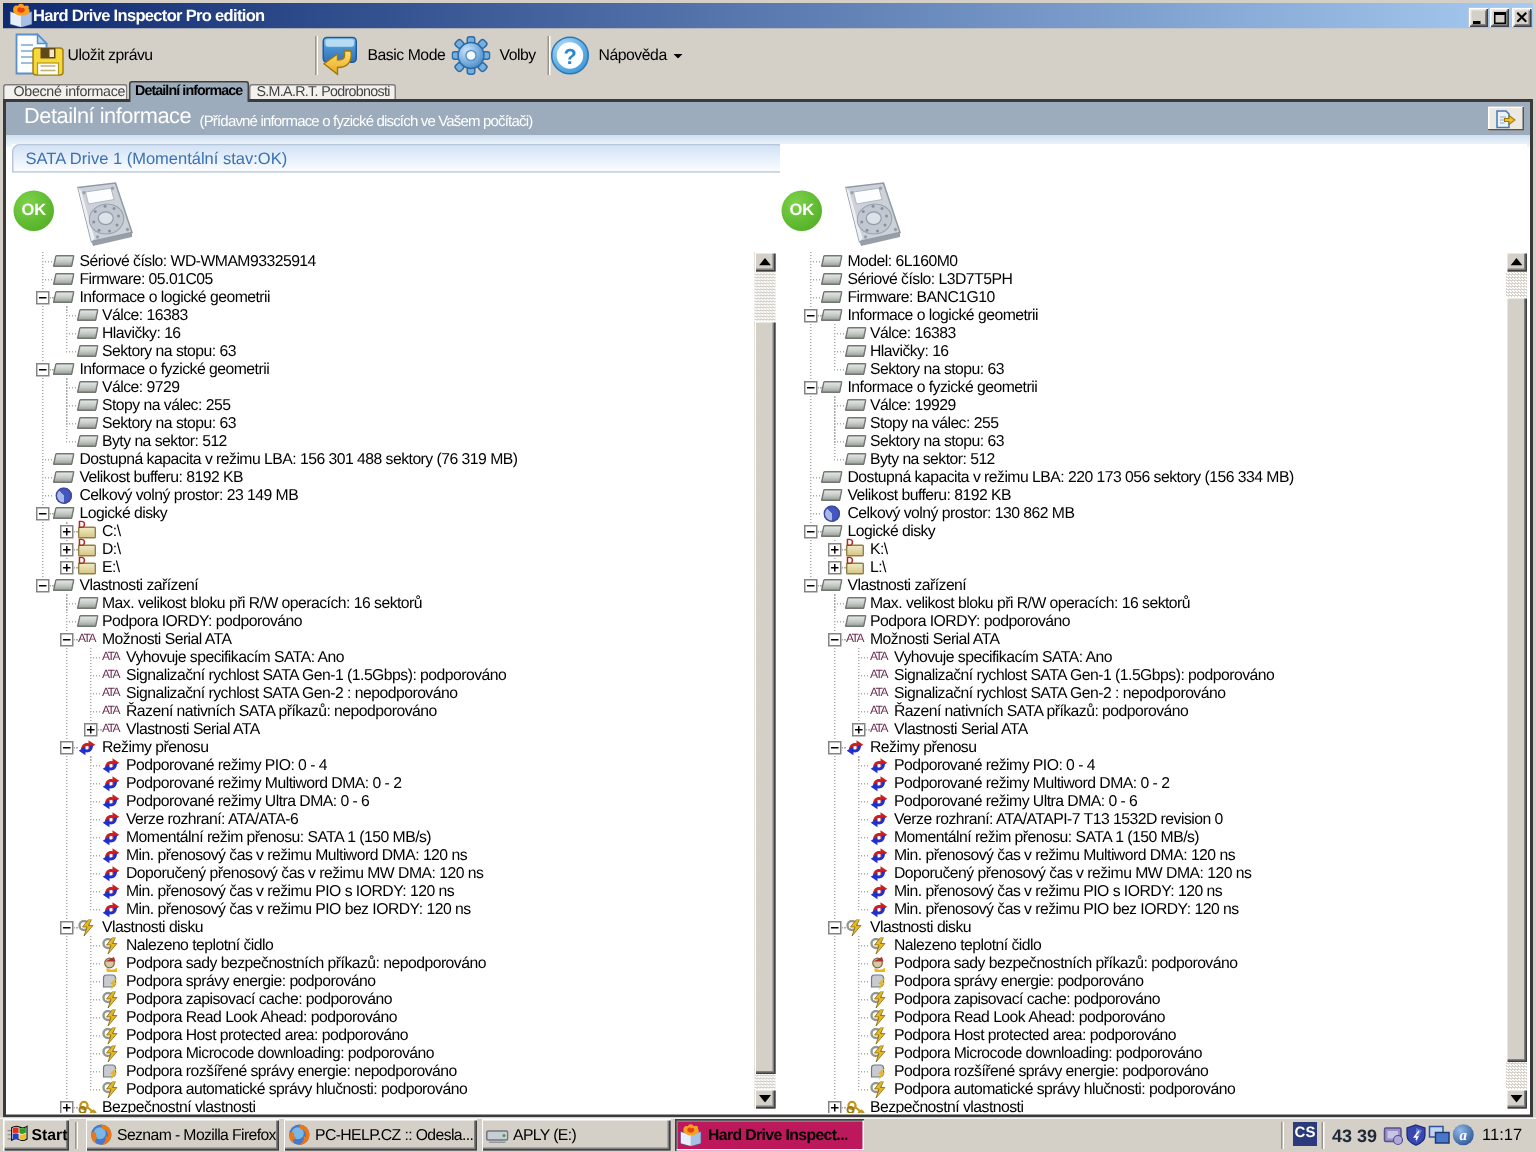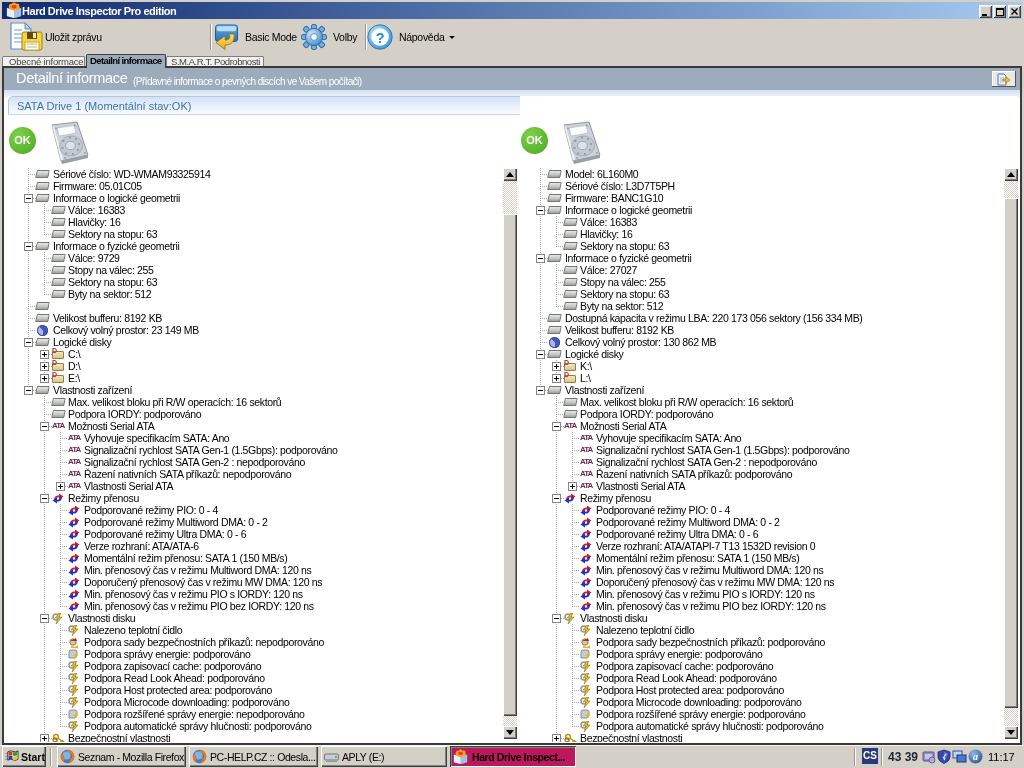--- a/index.html
+++ b/index.html
@@ -29,21 +29,21 @@
 .tree .hd{position:absolute;height:1px;background:repeating-linear-gradient(90deg,#a8a8a8 0 1px,transparent 1px 2px)}
 .tree .bx{position:absolute;width:9px;height:9px;background:#fff;border:1px solid #848484}
 .tree .bx .mh{position:absolute;left:1px;top:3px;width:5px;height:1px;background:#000}
 .tree .bx .mv{position:absolute;left:3px;top:1px;width:1px;height:5px;background:#000}
 .tree .tt{position:absolute;height:12px;line-height:12px;white-space:nowrap;color:#000;letter-spacing:-0.35px;font-size:10.5px}
 .tree .isvg{position:absolute}
 .idrv{position:absolute;width:13px;height:8px;border-radius:1px;background:linear-gradient(180deg,#eef2ee 0%,#c4c8c4 55%,#8e948e 100%);box-shadow:inset 0 0 0 1px #707870;transform:skewX(-12deg)}
 .ipie{position:absolute;width:11px;height:11px;border-radius:50%;background:conic-gradient(from 180deg,#aab8e8 0 140deg,#4456c0 140deg 360deg);box-shadow:inset 0 0 0 1px #3a4aa0}
 .ifold{position:absolute;width:12px;height:8px;background:linear-gradient(180deg,#f0e8c0,#d8c888);border:1px solid #908048;border-radius:1px}
 .ifold b{position:absolute;left:-1px;top:-5px;color:#c02020;font-size:7px;font-weight:bold;font-style:normal}
-.iata{position:absolute;color:#6b2b50;font-size:8px;font-weight:bold;font-style:normal;letter-spacing:-1px;line-height:8px}
+.iata{position:absolute;color:#6b2b50;font-size:8px;font-weight:normal;font-style:normal;letter-spacing:-1px;line-height:8px}
 .taskbar{position:absolute;left:0;top:745px;width:1024px;height:23px;background:#d4d0c8;border-top:1px solid #f6f4f0}
 .tkb{position:absolute;top:0px;height:21px;background:#d4d0c8;box-shadow:inset 1px 1px 0 #fff,inset -1px -1px 0 #404040,inset -2px -2px 0 #808080;font-size:10.5px;letter-spacing:-0.4px;display:flex;align-items:center;padding:0 3px;white-space:nowrap;overflow:hidden}
 .tkb.press{background:#be185d;box-shadow:inset 1px 1px 0 #404040,inset -1px -1px 0 #fff,inset 2px 2px 0 #808080;font-weight:bold}
 .tray{position:absolute;top:0px;height:21px;display:flex;align-items:center}
 .sb{position:absolute;width:14px;background-image:conic-gradient(#fff 25%,#d6d2ca 0 50%,#fff 0 75%,#d6d2ca 0);background-size:2px 2px}
 .sbtn{position:absolute;left:0;width:14px;height:13px;background:#d4d0c8;box-shadow:inset 1px 1px 0 #fff,inset -1px -1px 0 #404040,inset -2px -2px 0 #808080;display:flex;align-items:center;justify-content:center}
 .sth{position:absolute;left:0;width:14px;background:#d4d0c8;box-shadow:inset 1px 1px 0 #fff,inset -1px -1px 0 #404040,inset -2px -2px 0 #808080}
 </style></head><body>
 <div class="titlebar">
     <svg class="appico" width="16" height="16" viewBox="0 0 16 16">
@@ -152,21 +152,21 @@
     </div>
   </div>
 <div class="tabs">
     <div class="tab" style="left:0px;width:83px">Obecné informace</div>
     <div class="tab act" style="left:84px;width:80px;letter-spacing:-0.6px">Detailní informace</div>
     <div class="tab" style="left:164px;width:98px;padding:0 4px;letter-spacing:-0.45px">S.M.A.R.T. Podrobnosti</div>
   </div>
 <div class="page">
     <div class="band">
       <span class="big">Detailní informace</span>
-      <span class="small">(Přídavné informace o pevných discích ve Vašem počítači)</span>
+      <span class="small">(Přídavné informace o fyzické discích ve Vašem počítači)</span>
       <div class="bandbtn">
         <svg width="14" height="13" viewBox="0 0 14 13">
           <path d="M1 1 L7 1 L9 3 L9 12 L1 12 Z" fill="#eaf2fa" stroke="#4878b8" stroke-width="1"></path>
           <path d="M3 5 H7 M3 7 H7 M3 9 H6" stroke="#88aad0" stroke-width="0.8"></path>
           <path d="M9 4 L13 7 L9 10 L9 8 L6 8 L6 6 L9 6 Z" fill="#f0c030" stroke="#a07808" stroke-width="0.7"></path>
         </svg>
       </div>
     </div>
     <div class="strip"></div>
     <div class="panel" style="left:4px;width:506px">
@@ -237,20 +237,21 @@
         <i class="idrv" style="left:44px;top:98px"></i>
         <span class="tt" style="left:60px;top:96px">Stopy na válec: 255</span>
         <b class="hd" style="left:36px;top:114px;width:7px"></b>
         <i class="idrv" style="left:44px;top:110px"></i>
         <span class="tt" style="left:60px;top:108px">Sektory na stopu: 63</span>
         <b class="hd" style="left:36px;top:126px;width:7px"></b>
         <i class="idrv" style="left:44px;top:122px"></i>
         <span class="tt" style="left:60px;top:120px">Byty na sektor: 512</span>
         <b class="hd" style="left:20px;top:138px;width:7px"></b>
         <i class="idrv" style="left:28px;top:134px"></i>
+        <span class="tt" style="left:45px;top:132px">Dostupná kapacita v režimu LBA: 156 301 488 sektory (76 319 MB)</span>
         <b class="hd" style="left:20px;top:150px;width:7px"></b>
         <i class="idrv" style="left:28px;top:146px"></i>
         <span class="tt" style="left:45px;top:144px">Velikost bufferu: 8192 KB</span>
         <b class="hd" style="left:20px;top:162px;width:7px"></b>
         <i class="ipie" style="left:29px;top:157px"></i>
         <span class="tt" style="left:45px;top:156px">Celkový volný prostor: 23 149 MB</span>
         <b class="hd" style="left:25px;top:174px;width:3px"></b>
         <b class="bx" style="left:16px;top:170px">
           <b class="mh"></b>
         </b>
@@ -531,21 +532,21 @@
         <i class="idrv" style="left:44px;top:74px"></i>
         <span class="tt" style="left:60px;top:72px">Sektory na stopu: 63</span>
         <b class="hd" style="left:25px;top:90px;width:3px"></b>
         <b class="bx" style="left:16px;top:86px">
           <b class="mh"></b>
         </b>
         <i class="idrv" style="left:28px;top:86px"></i>
         <span class="tt" style="left:45px;top:84px">Informace o fyzické geometrii</span>
         <b class="hd" style="left:36px;top:102px;width:7px"></b>
         <i class="idrv" style="left:44px;top:98px"></i>
-        <span class="tt" style="left:60px;top:96px">Válce: 27027</span>
+        <span class="tt" style="left:60px;top:96px">Válce: 19929</span>
         <b class="hd" style="left:36px;top:114px;width:7px"></b>
         <i class="idrv" style="left:44px;top:110px"></i>
         <span class="tt" style="left:60px;top:108px">Stopy na válec: 255</span>
         <b class="hd" style="left:36px;top:126px;width:7px"></b>
         <i class="idrv" style="left:44px;top:122px"></i>
         <span class="tt" style="left:60px;top:120px">Sektory na stopu: 63</span>
         <b class="hd" style="left:36px;top:138px;width:7px"></b>
         <i class="idrv" style="left:44px;top:134px"></i>
         <span class="tt" style="left:60px;top:132px">Byty na sektor: 512</span>
         <b class="hd" style="left:20px;top:150px;width:7px"></b>

